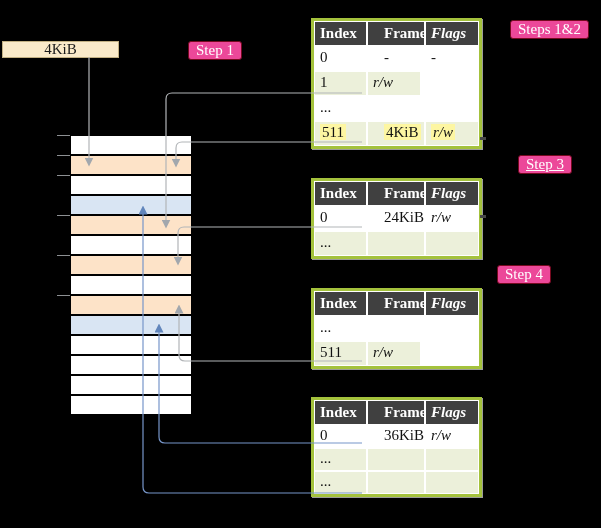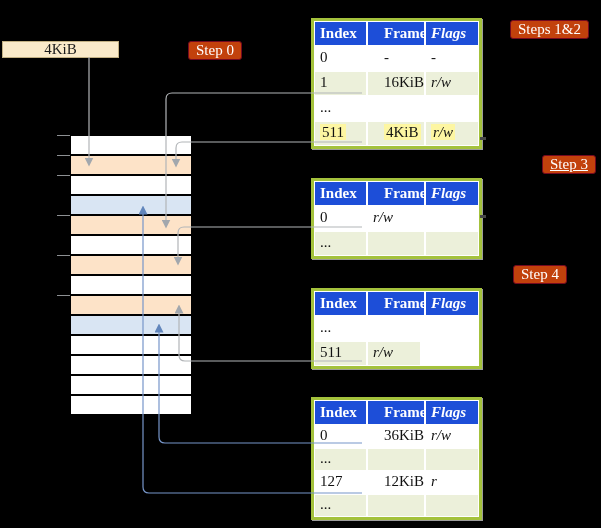--- a/index.html
+++ b/index.html
@@ -8,27 +8,27 @@
     font-family:"Liberation Serif","DejaVu Serif",serif;
   }
   
   .legend-box{
     position:absolute;left:2px;top:41px;width:117px;height:17px;
     background:#faeaca;border:1px solid #c2b083;box-sizing:border-box;
     text-align:center;line-height:15px;font-size:15px;color:#1a1a1a;
   }
   
   .steplabel{
-    position:absolute;background:#c2410c;border:1.5px solid #75091f;border-radius:3px;
+    position:absolute;background:#ec4899;border:1.5px solid #75091f;border-radius:3px;
     color:#fff;font-size:15px;line-height:15px;padding:1px 7px;white-space:nowrap;
   }
   #step0{left:188px;top:41px;}
   #steps12{left:510px;top:20px;}
-  #step3{left:542px;top:155px;text-decoration:underline;}
-  #step4{left:513px;top:265px;}
+  #step3{left:518px;top:155px;text-decoration:underline;}
+  #step4{left:497px;top:265px;}
   
   .stack{position:absolute;left:71px;top:136px;width:120px;}
   .srow{height:20px;box-sizing:border-box;border-bottom:2px solid #000;background:#fff;}
   .srow[data-fill="peach"]{background:#fde3c8;}
   .srow[data-fill="blue"]{background:#d9e5f3;}
   .srow[data-fill="white"]{background:#ffffff;}
   .tick{position:absolute;left:57px;width:13px;height:1px;background:#8d9093;}
   
   .ptable{
     position:absolute;left:311px;width:171px;box-sizing:border-box;
@@ -36,35 +36,35 @@
     box-shadow:1px 1px 0 #9c9c9c;
   }
   .prow{display:flex;gap:2px;height:23px;}
   .prow + .prow{margin-top:2px;}
   .t4 .prow{height:21px;}
   .t4 .prow.phead{height:23px;}
   .pcell{box-sizing:border-box;padding-left:5px;font-size:15px;line-height:21px;color:#111;
          background:#fff;overflow:hidden;white-space:nowrap;}
   .t4 .pcell{line-height:19px;}
   .c1{width:51px;}.c2{width:56px;padding-left:16px;}.c3{width:52px;font-style:italic;}
-  .phead .pcell{background:#1d4ed8;color:#fff;font-weight:bold;line-height:22px;}
+  .phead .pcell{background:#404040;color:#fff;font-weight:bold;line-height:22px;}
   .alt .pcell{background:#ecf0da;}
   .hlrow .pcell span{background:#fdf6a2;padding:0 2px;}
   
   .overlay{position:absolute;left:0;top:0;z-index:5;pointer-events:none;}
   .stub{position:absolute;width:6px;height:3px;background:#474747;}
 </style>
 </head>
 <body>
 
 <div class="canvas">
 
   <div class="legend-box">4KiB</div>
 
-  <div class="steplabel" id="step0">Step 0</div>
+  <div class="steplabel" id="step0">Step 1</div>
   <div class="steplabel" id="steps12">Steps 1&amp;2</div>
   <div class="steplabel" id="step3">Step 3</div>
   <div class="steplabel" id="step4">Step 4</div>
 
   <div class="stack">
     <div class="srow" data-fill="white"></div>
     <div class="srow" data-fill="peach"></div>
     <div class="srow" data-fill="white"></div>
     <div class="srow" data-fill="blue"></div>
     <div class="srow" data-fill="peach"></div>
@@ -92,21 +92,20 @@
       <div class="pcell c2">Frame</div>
       <div class="pcell c3">Flags</div>
     </div>
     <div class="prow">
       <div class="pcell c1">0</div>
       <div class="pcell c2">-</div>
       <div class="pcell c3">-</div>
     </div>
     <div class="prow alt">
       <div class="pcell c1">1</div>
-      <div class="pcell c2">16KiB</div>
       <div class="pcell c3">r/w</div>
     </div>
     <div class="prow">
       <div class="pcell c1">...</div>
       <div class="pcell c2"></div>
       <div class="pcell c3"></div>
     </div>
     <div class="prow alt hlrow">
       <div class="pcell c1"><span>511</span></div>
       <div class="pcell c2"><span>4KiB</span></div>
@@ -115,20 +114,21 @@
   </div>
 
   <div class="ptable" style="top:178px">
     <div class="prow phead">
       <div class="pcell c1">Index</div>
       <div class="pcell c2">Frame</div>
       <div class="pcell c3">Flags</div>
     </div>
     <div class="prow">
       <div class="pcell c1">0</div>
+      <div class="pcell c2">24KiB</div>
       <div class="pcell c3">r/w</div>
     </div>
     <div class="prow alt">
       <div class="pcell c1">...</div>
       <div class="pcell c2"></div>
       <div class="pcell c3"></div>
     </div>
   </div>
 
   <div class="ptable" style="top:288px">
@@ -156,25 +156,20 @@
     </div>
     <div class="prow">
       <div class="pcell c1">0</div>
       <div class="pcell c2">36KiB</div>
       <div class="pcell c3">r/w</div>
     </div>
     <div class="prow alt">
       <div class="pcell c1">...</div>
       <div class="pcell c2"></div>
       <div class="pcell c3"></div>
-    </div>
-    <div class="prow">
-      <div class="pcell c1">127</div>
-      <div class="pcell c2">12KiB</div>
-      <div class="pcell c3">r</div>
     </div>
     <div class="prow alt">
       <div class="pcell c1">...</div>
       <div class="pcell c2"></div>
       <div class="pcell c3"></div>
     </div>
   </div>
 
   <div class="stub" style="left:480px;top:137px"></div>
   <div class="stub" style="left:480px;top:215px"></div>

